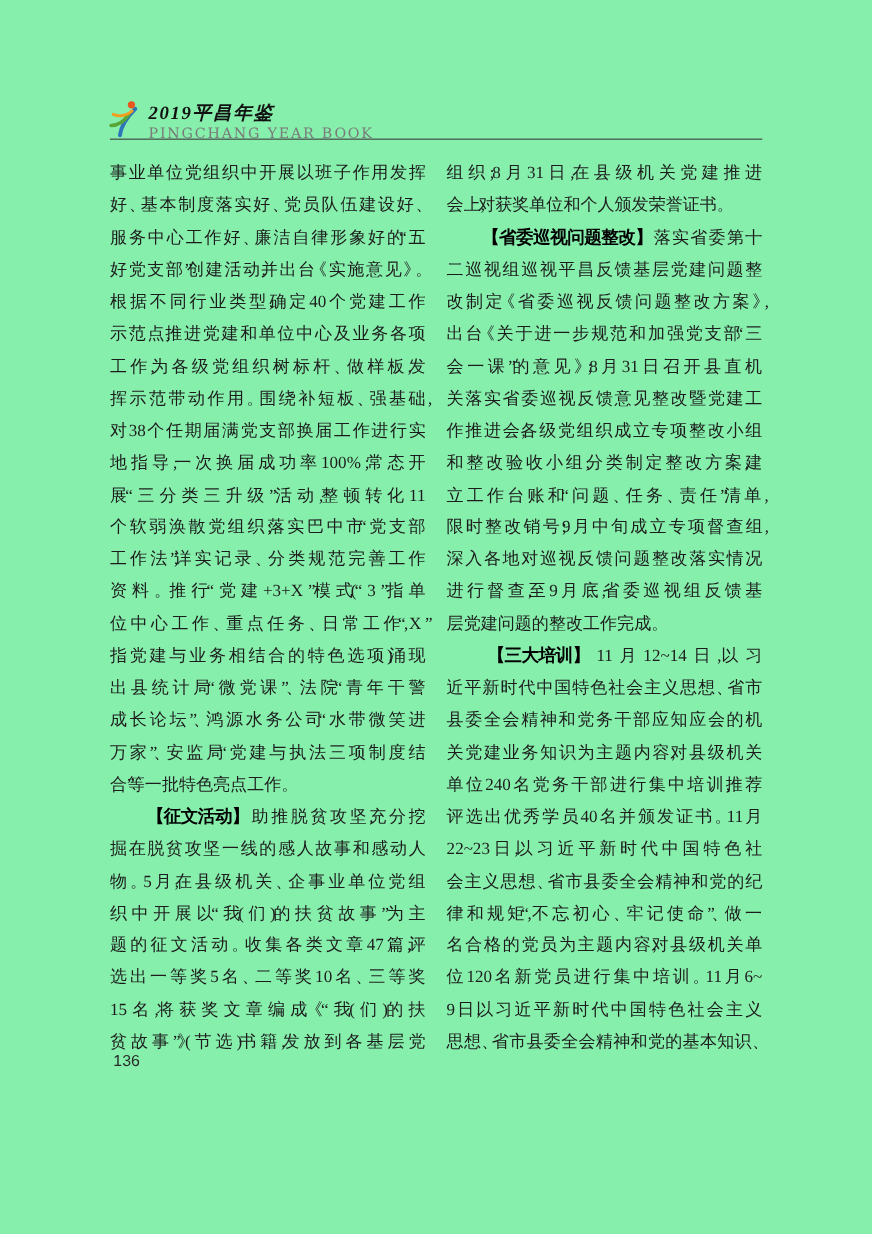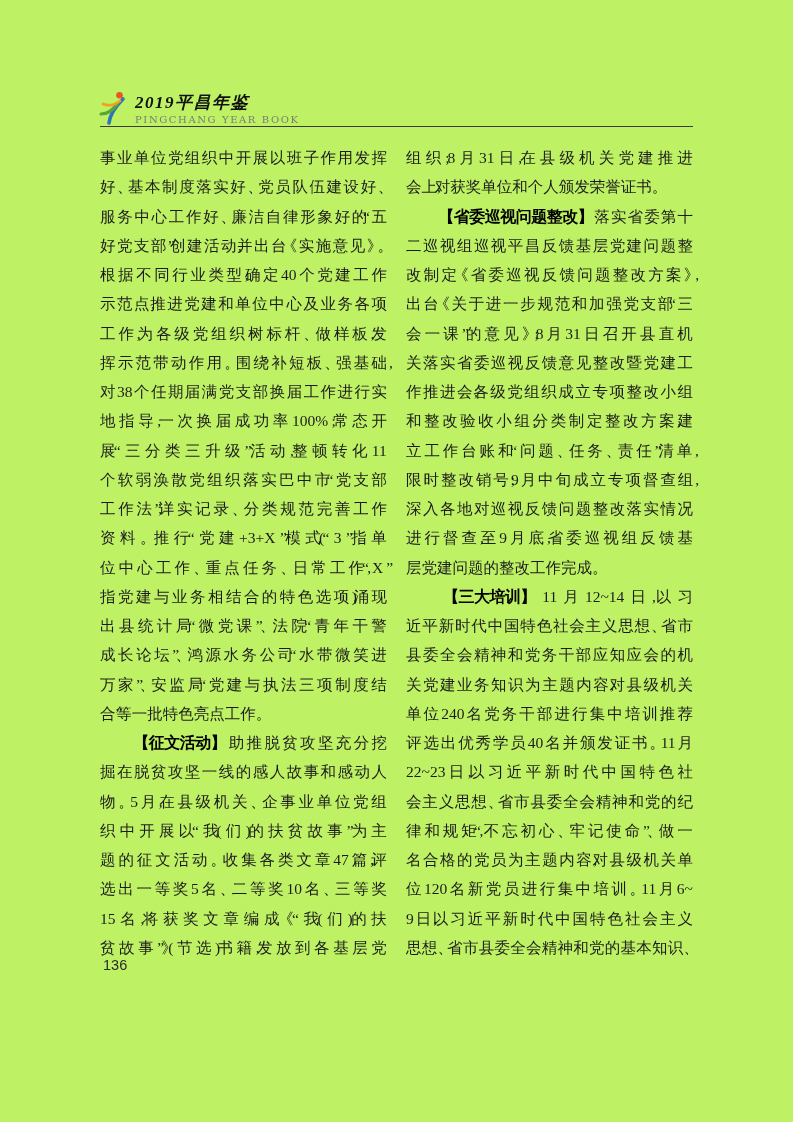--- a/index.html
+++ b/index.html
@@ -1,25 +1,25 @@
 <!DOCTYPE html>
 <html><head>
 <meta charset="utf-8">
 <style>
   html,body{margin:0;padding:0;background:#ffffff;}
-  .page{position:relative;width:793px;height:1122px;background:#bef264;overflow:hidden;
+  .page{position:relative;width:793px;height:1122px;background:#86efac;overflow:hidden;
         font-family:"Liberation Serif","DejaVu Serif",serif;color:#1c1c1c;}
 
   
   .header{position:absolute;left:99px;top:91px;display:flex;align-items:flex-start;}
   .logo{width:30px;height:34px;margin-right:6px;}
   .htxt{padding-top:3px;}
   .title{font-size:17px;font-weight:bold;font-style:italic;letter-spacing:1.5px;color:#111;
          font-family:"Liberation Serif","DejaVu Serif",serif;line-height:17px;}
-  .subtitle{font-size:10px;letter-spacing:1.6px;color:#7a7a7a;margin-top:3px;
+  .subtitle{font-size:13px;letter-spacing:1.6px;color:#7a7a7a;margin-top:3px;
             font-family:"DejaVu Serif",serif;}
   .rule{position:absolute;left:100px;top:126px;width:593px;height:1px;background:#3c3c3c;}
 
   
   .col{position:absolute;top:143px;width:287px;font-size:15.5px;}
   #col-left{left:100px;}
   #col-right{left:406px;}
   .line{display:flex;justify-content:space-between;align-items:baseline;
         height:29.26px;line-height:29.26px;white-space:nowrap;}
   .line.end{justify-content:flex-start;}

